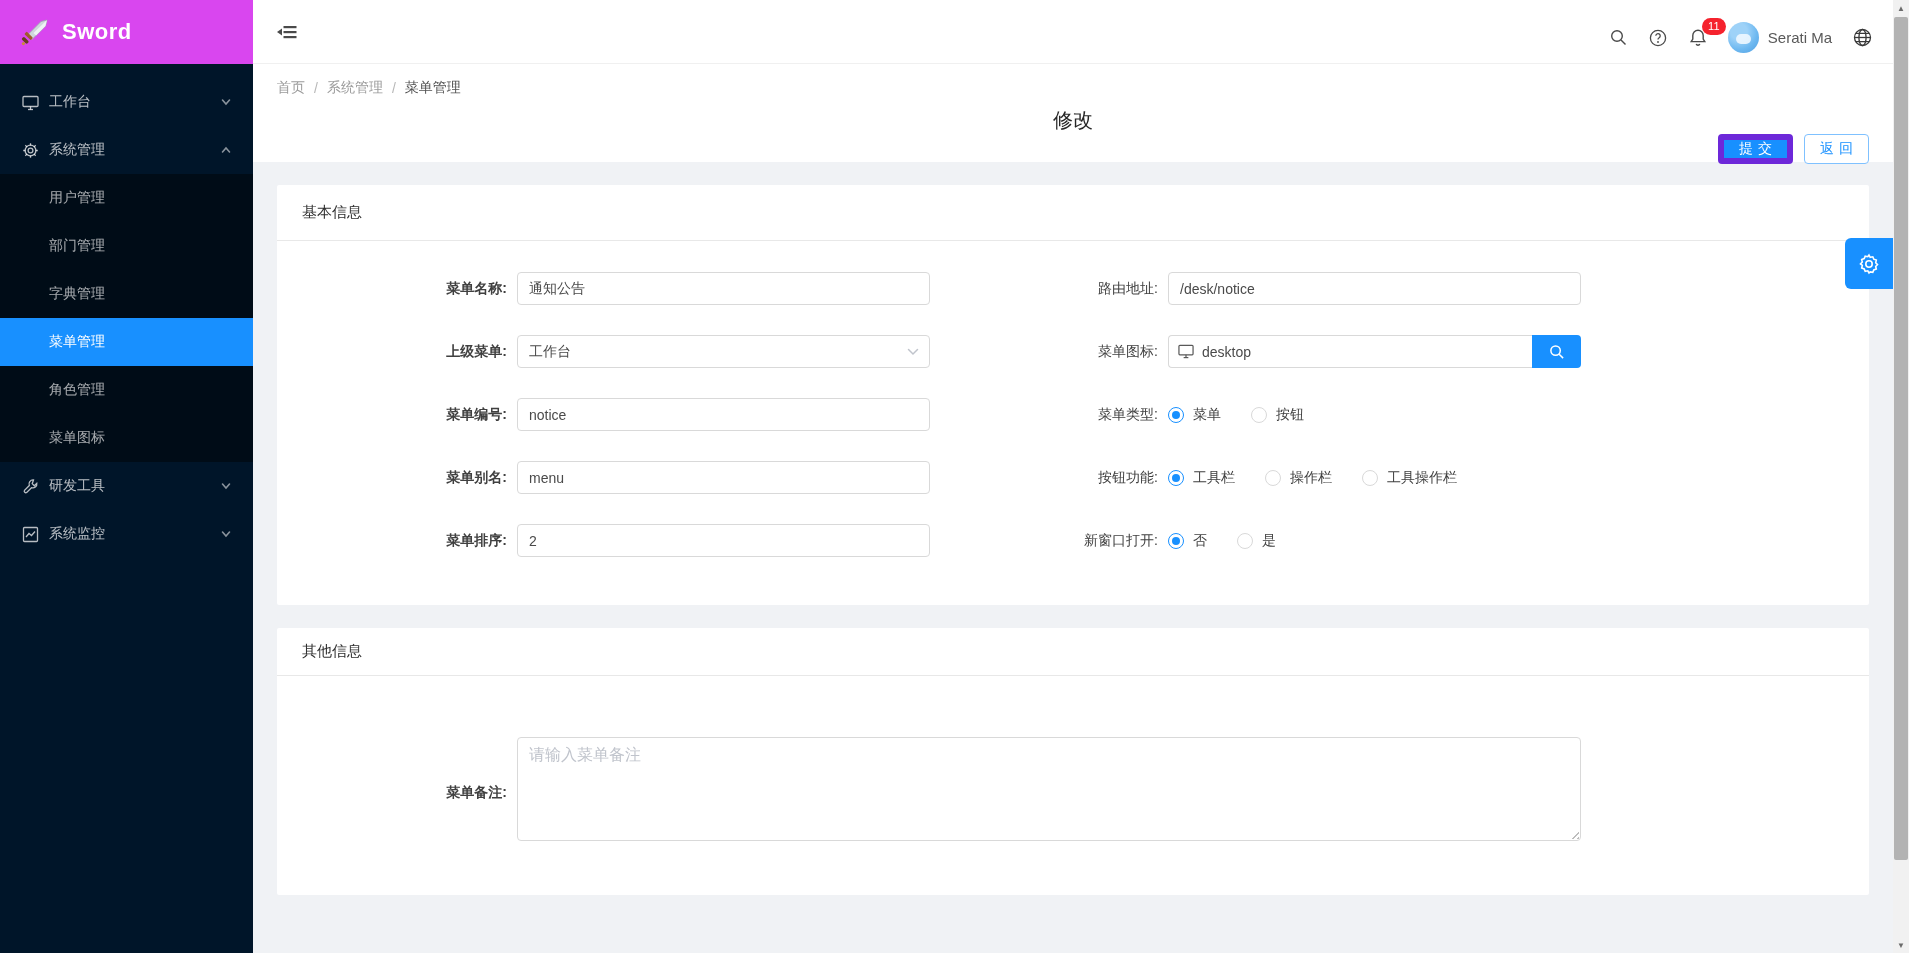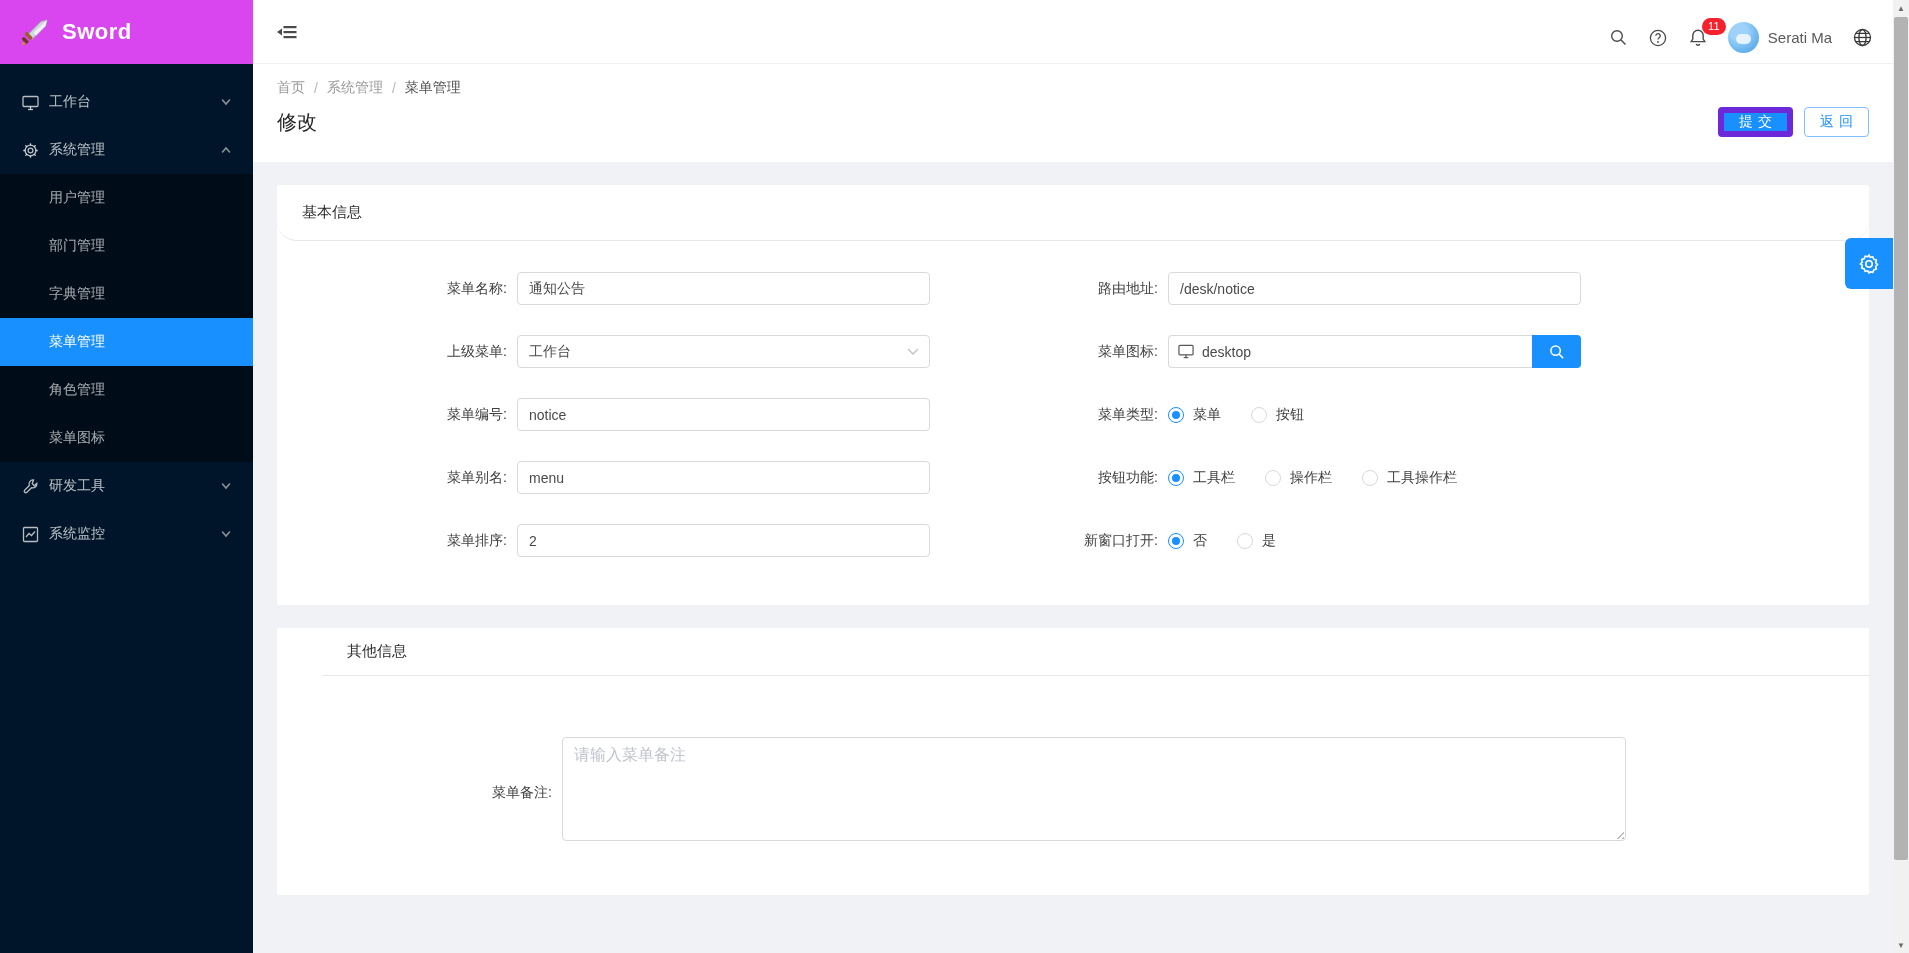--- a/index.html
+++ b/index.html
@@ -34,40 +34,40 @@
             position:relative; overflow:hidden; }
   .avatar::after { content:""; position:absolute; left:8px; top:12px; width:15px; height:10px;
                    background:#eef7ff; border-radius:5px; opacity:.9; }
   .username { color:#595959; font-size:15px; margin-right:10px; cursor:pointer; }
   
   .page-header { position:absolute; left:253px; top:64px; right:16px; height:98px; background:#fff; z-index:10; }
   .breadcrumb { padding:15px 24px 0; font-size:14px; color:#9b9b9b; display:flex; align-items:center; }
   .bc-link { cursor:pointer; }
   .bc-sep { margin:0 9px; color:#b8b8b8; }
   .bc-current { color:#515151; }
-  .title-row { display:flex; align-items:center; padding:10px 24px 0; }
+  .title-row { display:flex; align-items:center; padding:10px 24px 0;flex-direction:column; }
   .page-title { font-size:20px; font-weight:500; color:#262626; }
   .title-actions { margin-left:auto; display:flex; }
   .btn { height:30px; border-radius:4px; font-size:14px; display:flex; align-items:center; justify-content:center;
          cursor:pointer; letter-spacing:5px; padding:0 10px 0 15px; }
   .btn-primary { background:#1890ff; color:#fff; border:6px solid #6d28d9; }
   .btn-outline { background:#fff; color:#1890ff; border:1px solid #7fc1ff; margin-left:11px; }
   
   .content { position:absolute; left:253px; top:162px; right:16px; bottom:0; background:#f0f2f5; padding:23px 24px; overflow:hidden; }
   .card { background:#fff; border-radius:2px; }
   .card-header { display:flex; align-items:center; padding:0 25px; border-bottom:1px solid #e8e8e8;
                  font-size:15px; font-weight:500; color:#2f2f2f; }
-  .card1 .card-header { height:56px;border-radius:20px; }
-  .card2 { margin-top:23px;padding-left:45px; }
+  .card1 .card-header { height:56px; }
+  .card2 { margin-top:23px; }
   .card2 .card-header { height:48px; }
   .card1-body { padding:31px 0 48px; }
   .card2-body { padding:21px 0 54px; }
   .form-row { display:flex; align-items:center; height:33px; margin-bottom:30px; }
   .form-row:last-child { margin-bottom:0; }
-  .lbl { width:240px; text-align:right; padding-right:10px; color:#404040; flex:none; }
+  .lbl { width:240px; text-align:right; padding-right:10px; color:#404040; flex:none;font-weight:bold; }
   .lbl2 { width:238px; text-align:right; padding-right:10px; color:#404040; flex:none; }
   .fld { width:413px; flex:none; }
   .txt-input { width:100%; height:33px; border:1px solid #d9d9d9; border-radius:4px; padding:0 11px;
                font-size:14px; color:#4a4a4a; font-family:inherit; background:#fff; outline:none; }
   .txt-input::placeholder { color:#c0c4cc; }
   .select { position:relative; width:100%; height:33px; border:1px solid #d9d9d9; border-radius:4px;
             background:#fff; display:flex; align-items:center; padding:0 30px 0 11px; cursor:pointer; color:#4a4a4a; }
   .select .sel-arrow { position:absolute; right:10px; top:12px; }
   .icon-field { display:flex; width:413px; flex:none;border-radius:7px; }
   .icon-input-wrap { position:relative; width:364px; }

